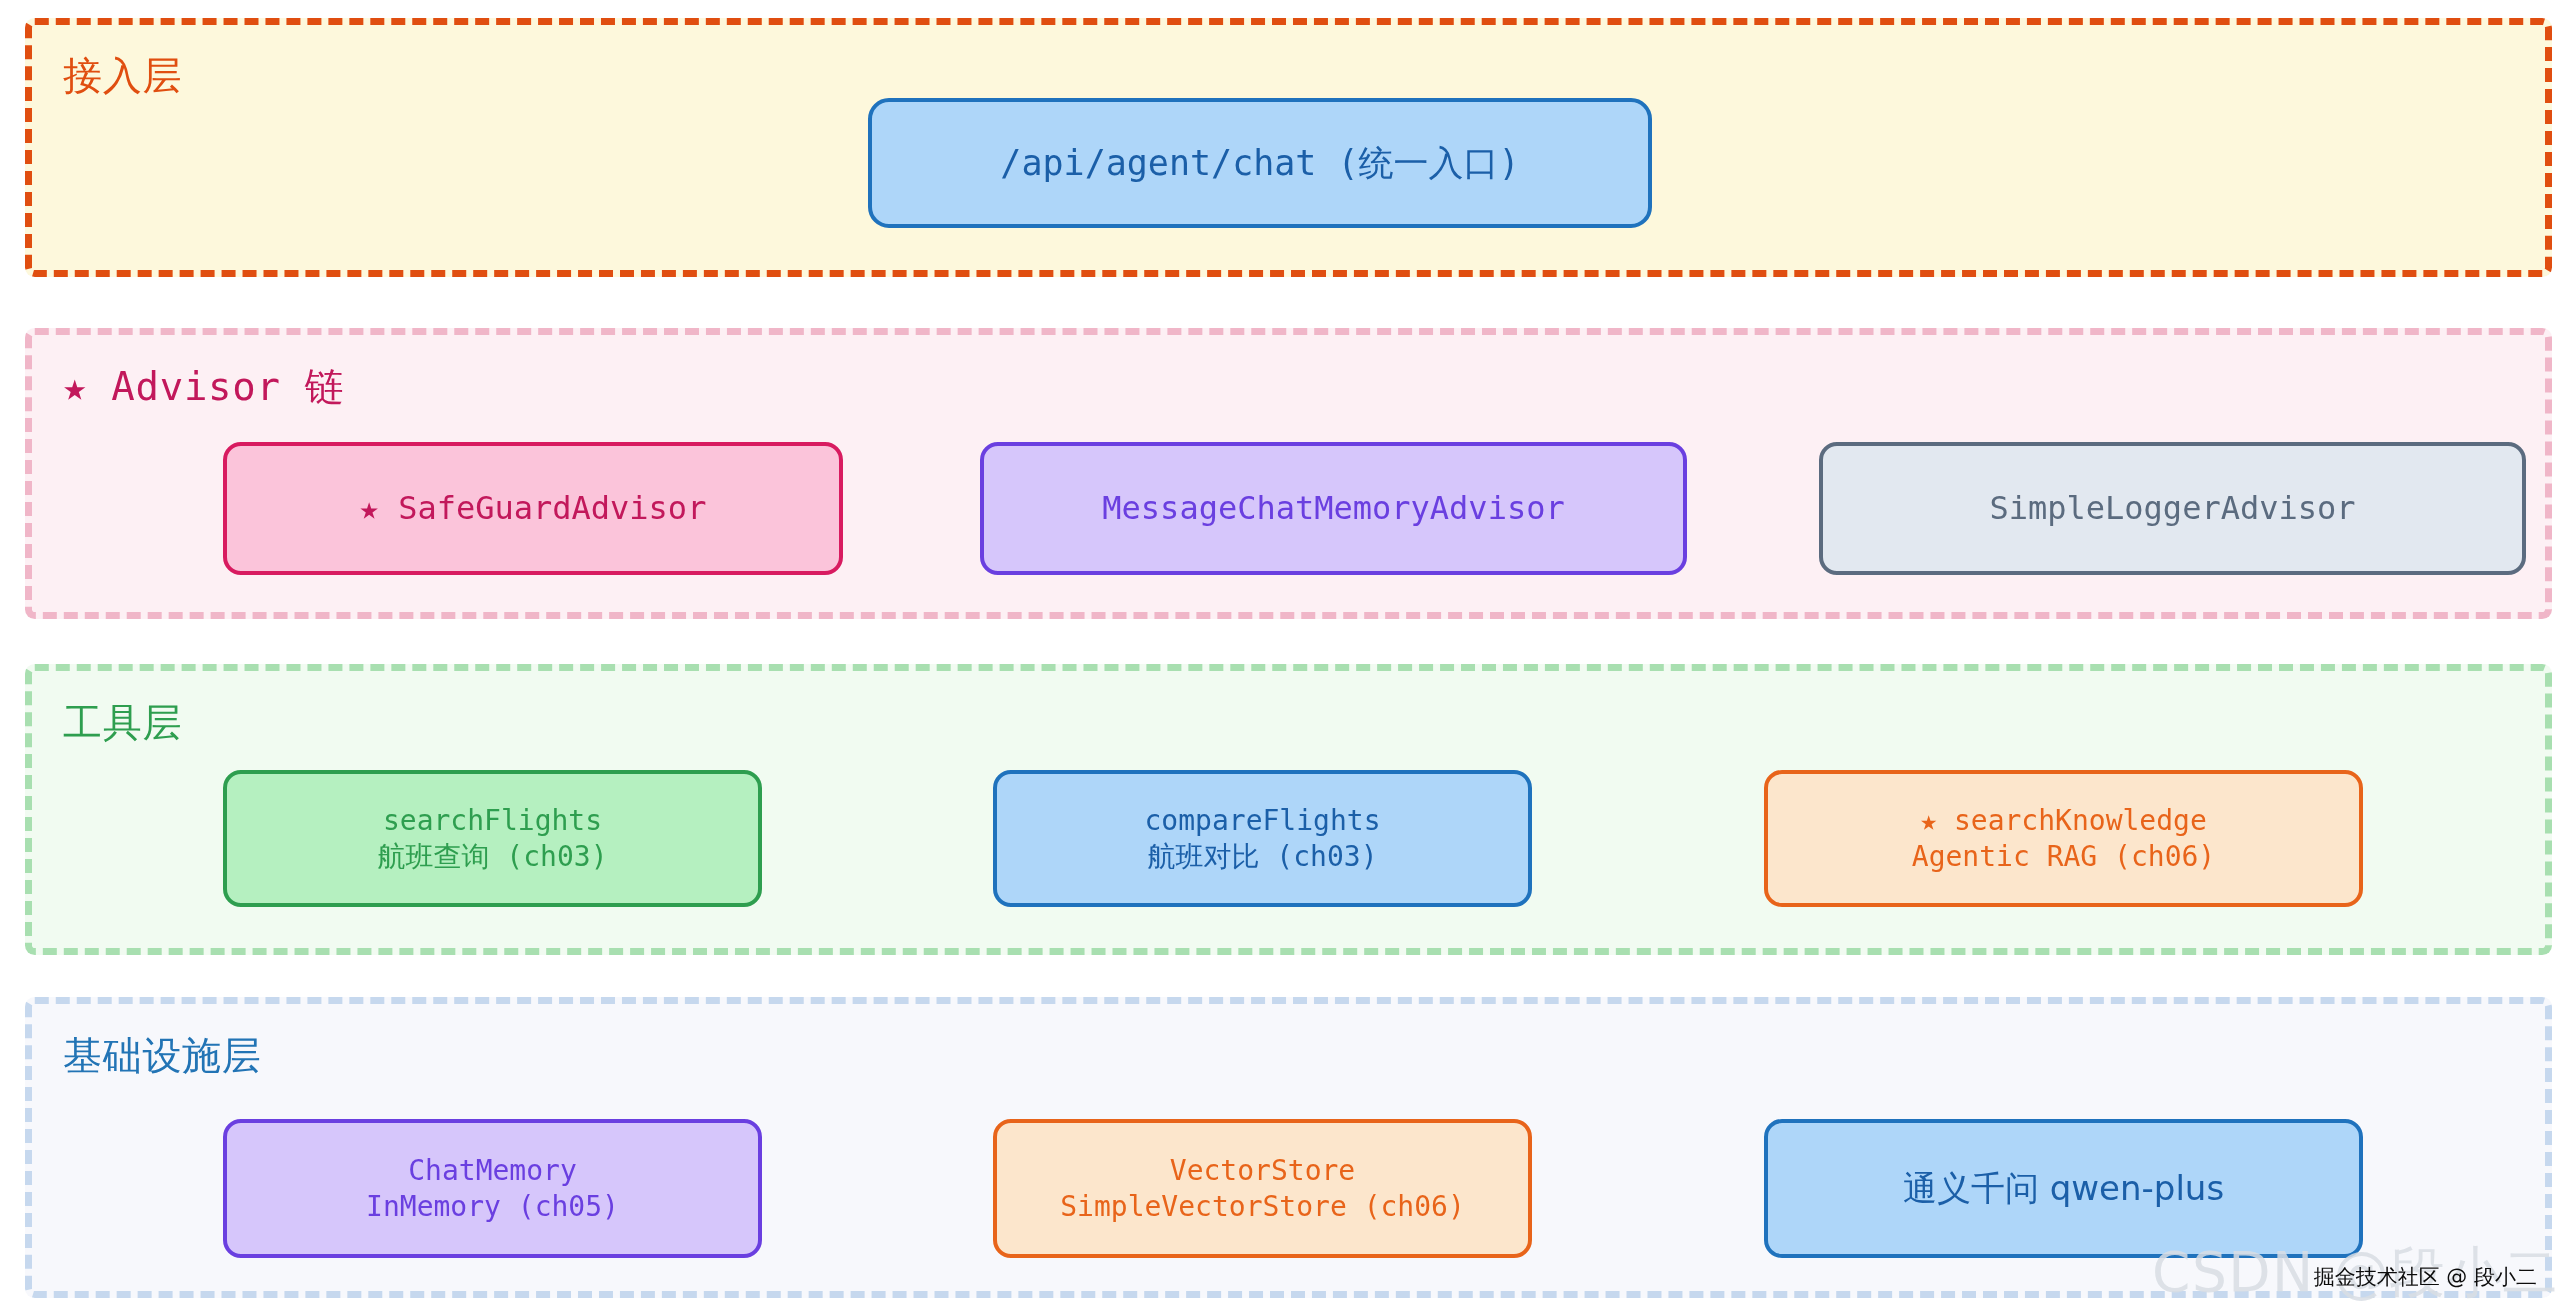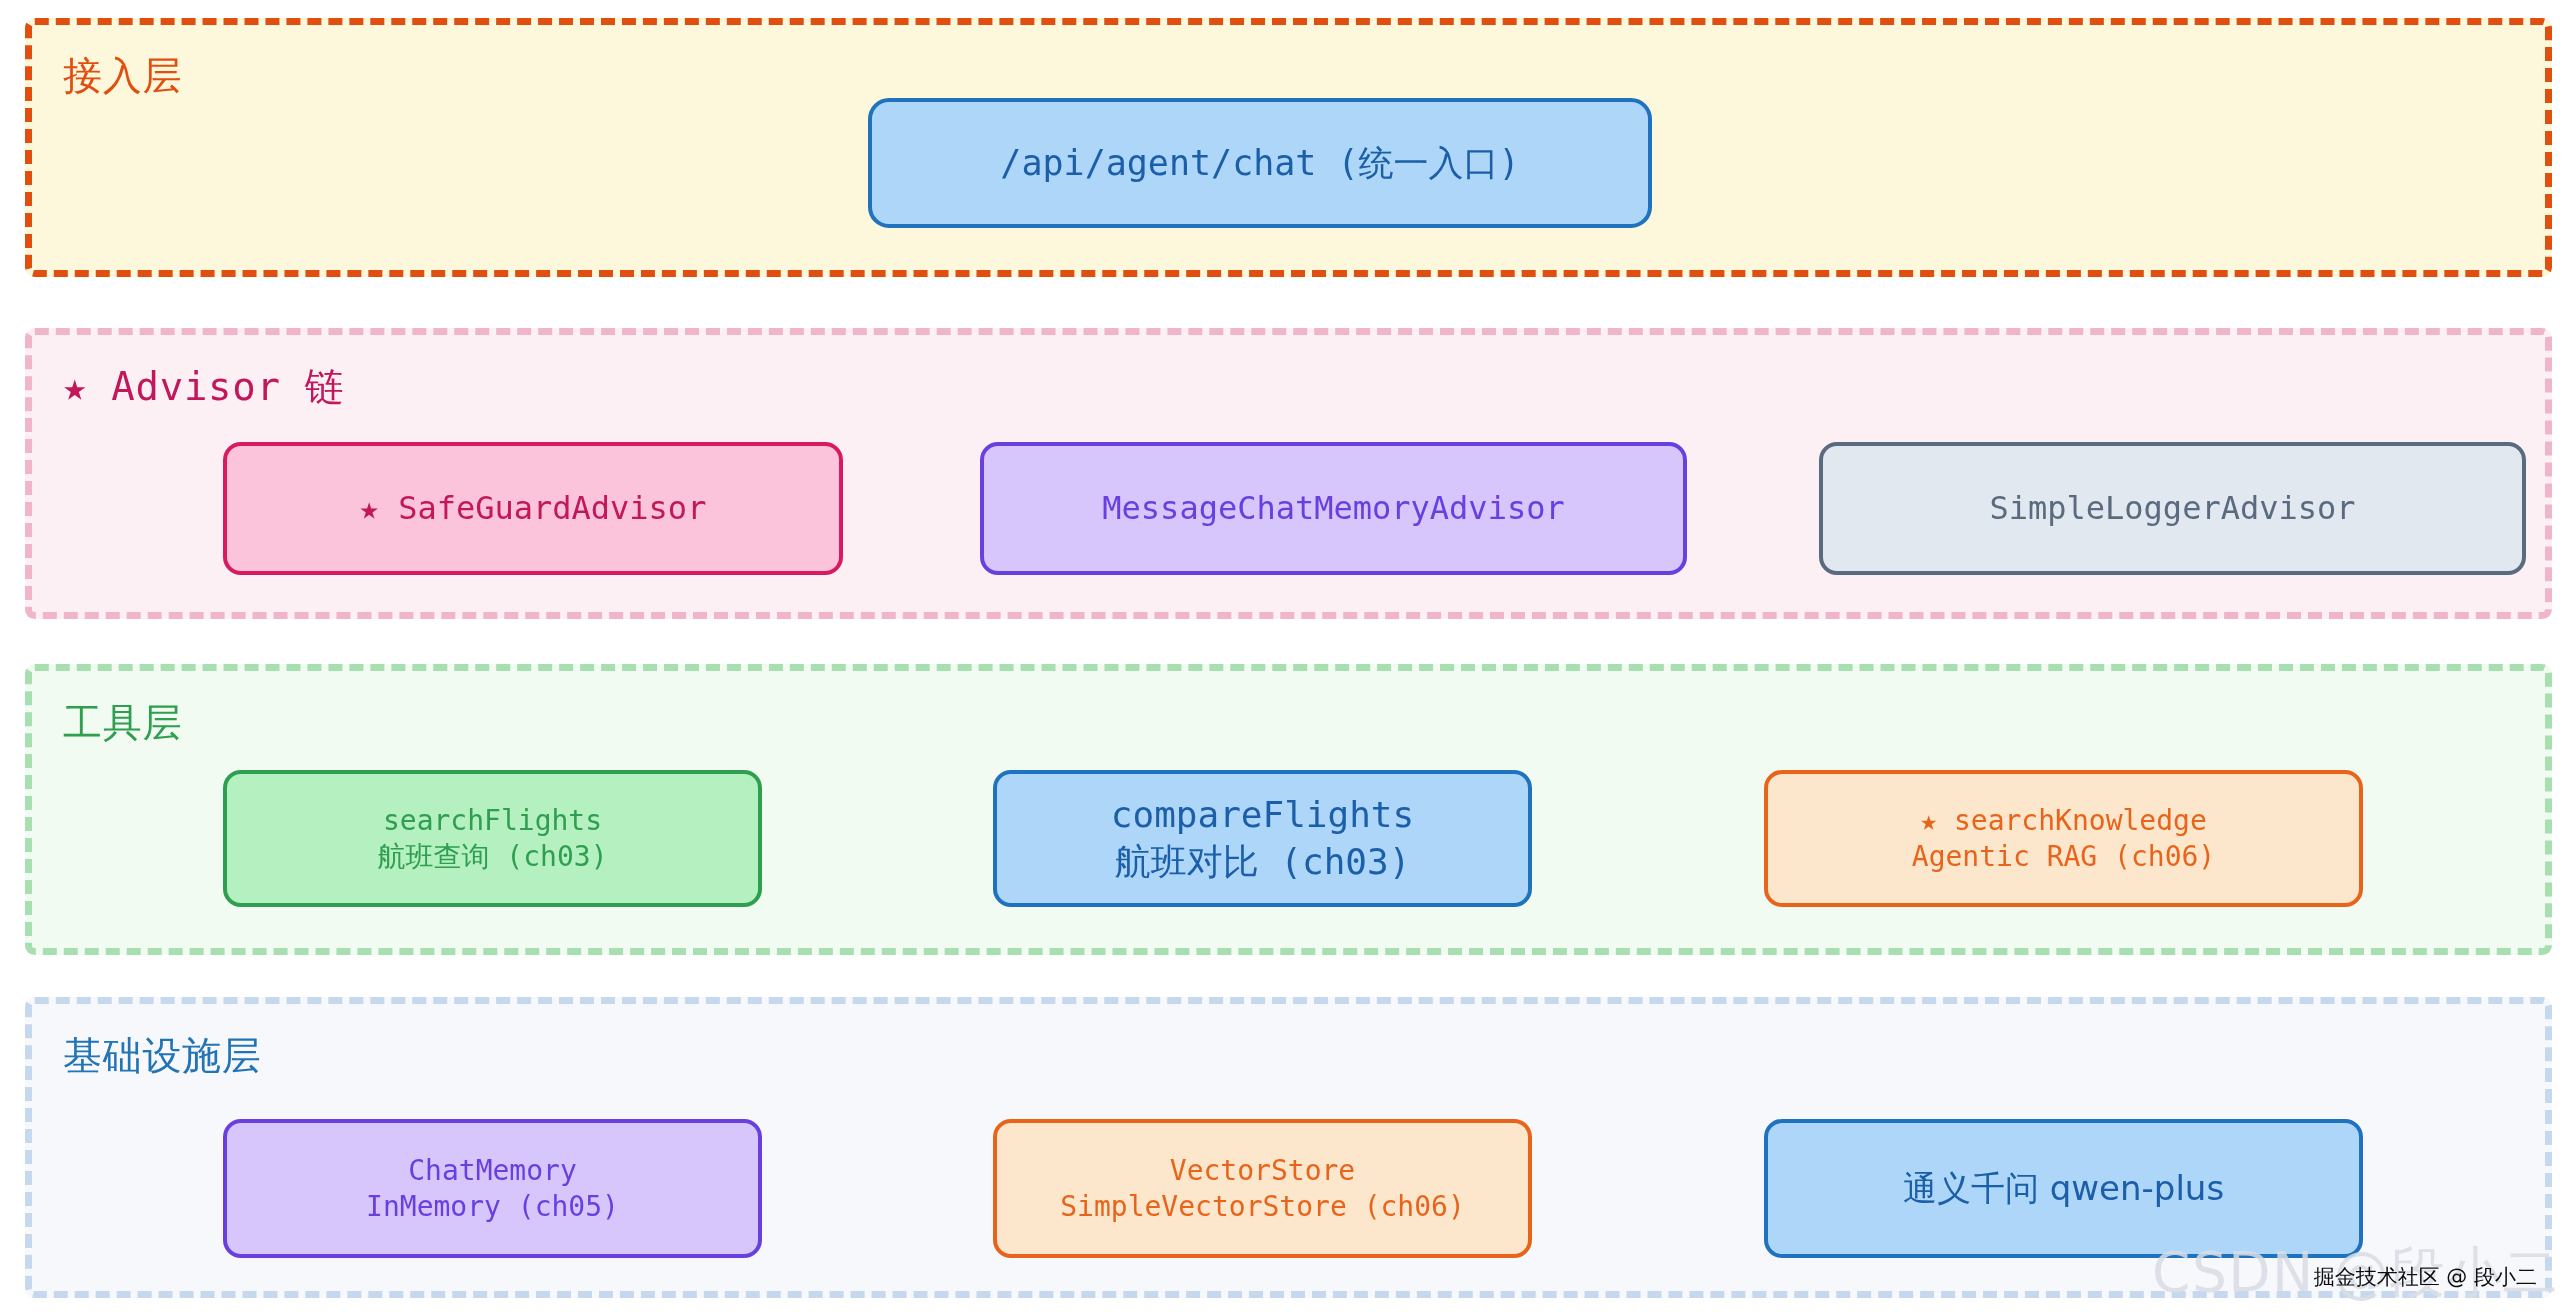--- a/index.html
+++ b/index.html
@@ -161,21 +161,21 @@
     background: #b5f0c0;
     border: 4.9px solid #2e9e4f;
     color: #2e9e4f;
     font-size: 28px;
   }
   #node-compareflights {
     left: 993px; width: 539px;
     background: #aed6f9;
     border: 4.9px solid #1f72bd;
     color: #1b5fa8;
-    font-size: 36px;
+    font-size: 28px;
   }
   #node-searchknowledge {
     left: 1764px; width: 599px;
     background: #fce6cc;
     border: 4.9px solid #e8641a;
     color: #e8641a;
     font-size: 28px;
   }
 
   

